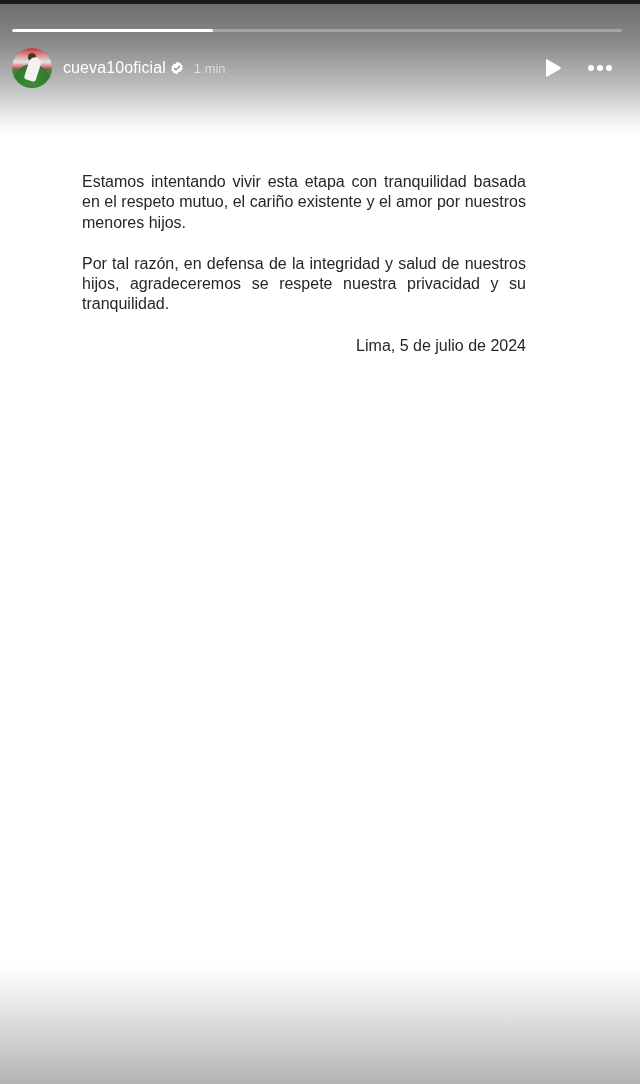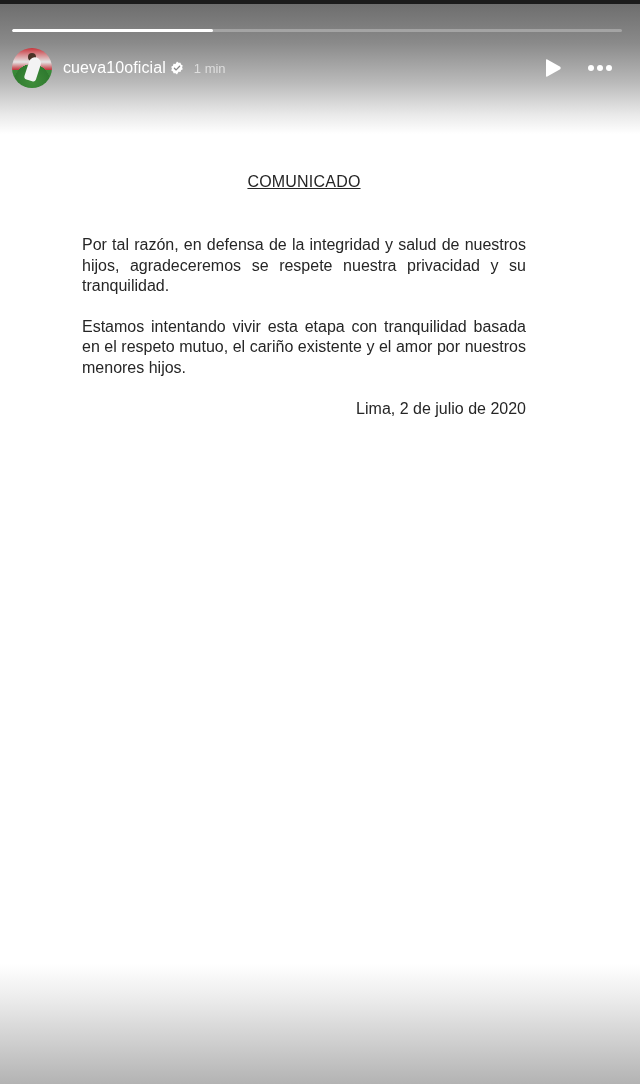--- a/index.html
+++ b/index.html
@@ -96,19 +96,18 @@
     <path d="M2 2.2 Q2 0.8 3.3 1.5 L16.2 8.8 Q17.4 10 16.2 11.2 L3.3 18.5 Q2 19.2 2 17.8 Z" fill="#ffffff"></path>
   </svg>
   <div class="more-btn">
     <span></span>
     <span></span>
     <span></span>
   </div>
 </div>
 
 <div class="document">
-  <div class="doc-title">COMUNICADO</div>
+  <p class="doc-paragraph">Estamos intentando vivir esta etapa con tranquilidad basada en el respeto mutuo, el cariño existente y el amor por nuestros menores hijos.</p>
   <p class="doc-paragraph">Por tal razón, en defensa de la integridad y salud de nuestros hijos, agradeceremos se respete nuestra privacidad y su tranquilidad.</p>
-  <p class="doc-paragraph">Estamos intentando vivir esta etapa con tranquilidad basada en el respeto mutuo, el cariño existente y el amor por nuestros menores hijos.</p>
-  <div class="doc-signature">Lima, 2 de julio de 2020</div>
+  <div class="doc-signature">Lima, 5 de julio de 2024</div>
 </div>
 
 <div class="footer-gradient"></div>
 
 </body></html>

